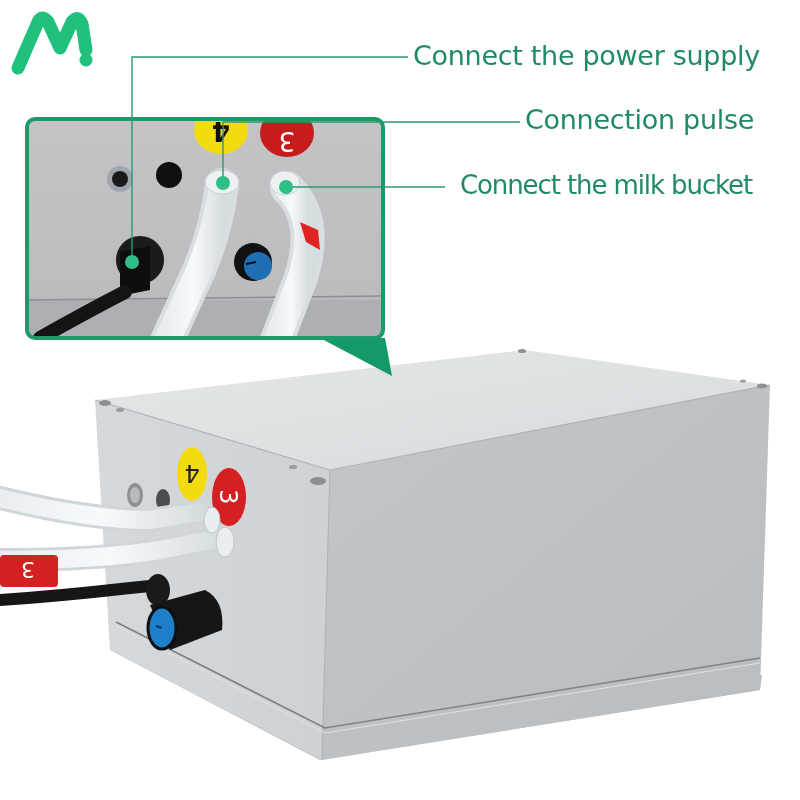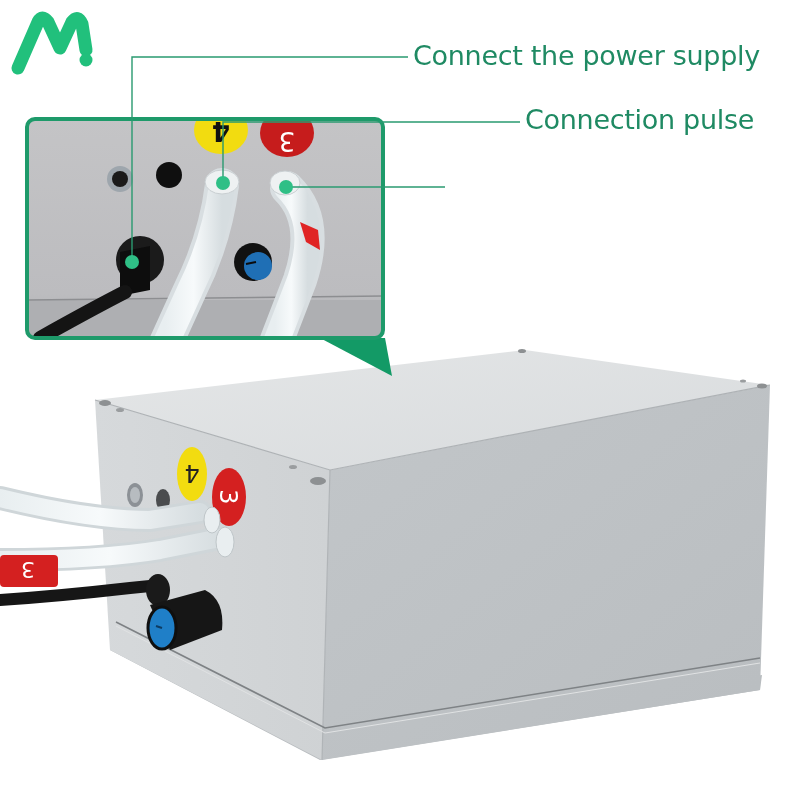--- a/index.html
+++ b/index.html
@@ -172,13 +172,14 @@
     </g>
     <g>
       <circle cx="132" cy="262" r="7" fill="#2fbf86"></circle>
       <circle cx="223" cy="183" r="7" fill="#2fbf86"></circle>
       <circle cx="286" cy="187" r="7" fill="#2fbf86"></circle>
     </g>
   </svg>
 
   <div id="lbl-power" class="callout-label">Connect the power supply</div>
   <div id="lbl-pulse" class="callout-label">Connection pulse</div>
+  <div id="lbl-milk" class="callout-label">Connect the milk bucket</div>
 </div>
 
 </body></html>

